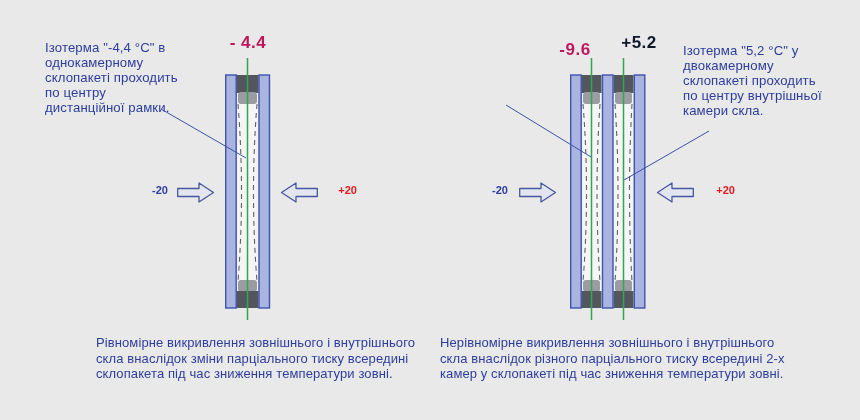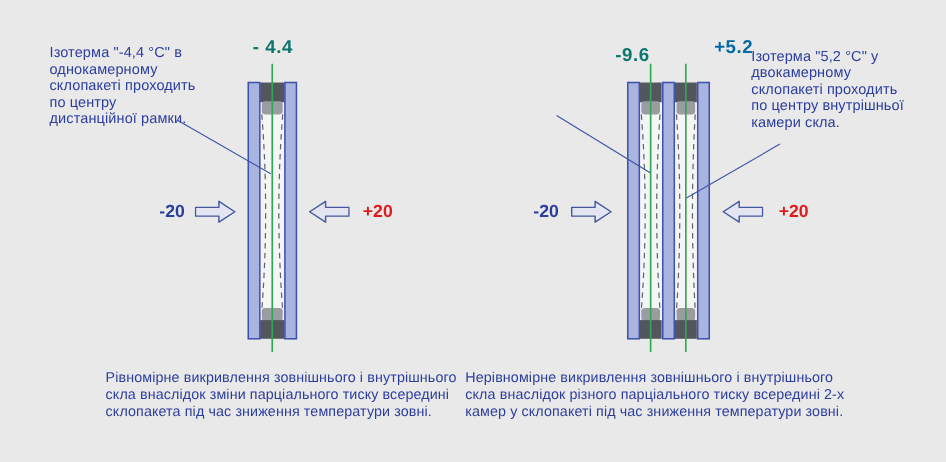--- a/index.html
+++ b/index.html
@@ -26,28 +26,28 @@
     color:#2c3e9c;
     font-size:13px;
     line-height:15.6px;
     white-space:pre-line;
     letter-spacing:.1px;
   }
   .temp-label{
     position:absolute;
     font-size:17px;
     font-weight:600;
-    color:#0f766e;
+    color:#be185d;
     letter-spacing:.5px;
     text-align:center;
   }
-  .temp-label.red{color:#0369a1;margin-left:28px;}
+  .temp-label.red{color:#0f172a;}
   .flow-label{
     position:absolute;
-    font-size:16px;
+    font-size:11px;
     font-weight:600;
     color:#2c3e9c;
     text-align:right;
     width:34px;
   }
   .flow-label.red{color:#e01b1f;text-align:right;}
   .unit-svg,.arrow-svg,.leader-svg{position:absolute;display:block;}
   .leader-svg{left:0;top:0;pointer-events:none;}
 </style>
 </head>
@@ -65,21 +65,21 @@
   <div class="note" style="left:683px;top:43px;width:160px;">Ізотерма "5,2 °C" у
 двокамерному
 склопакеті проходить
 по центру внутрішньої
 камери скла.</div>
 
   <div class="caption" style="left:96px;top:335px;width:355px;">Рівномірне викривлення зовнішнього і внутрішнього
 скла внаслідок зміни парціального тиску всередині
 склопакета під час зниження температури зовні.</div>
 
-  <div class="caption" style="left:423px;top:335px;width:395px;">Нерівномірне викривлення зовнішнього і внутрішнього
+  <div class="caption" style="left:440px;top:335px;width:395px;">Нерівномірне викривлення зовнішнього і внутрішнього
 скла внаслідок різного парціального тиску всередині 2-х
 камер у склопакеті під час зниження температури зовні.</div>
 
   <div class="temp-label" style="left:216px;top:33px;width:64px;">- 4.4</div>
 
   <div class="temp-label" style="left:552px;top:40px;width:46px;text-align:center;">-9.6</div>
 
   <div class="temp-label red" style="left:616px;top:33px;width:46px;">+5.2</div>
 
   <div class="flow-label" style="left:134px;top:184px;">-20</div>

